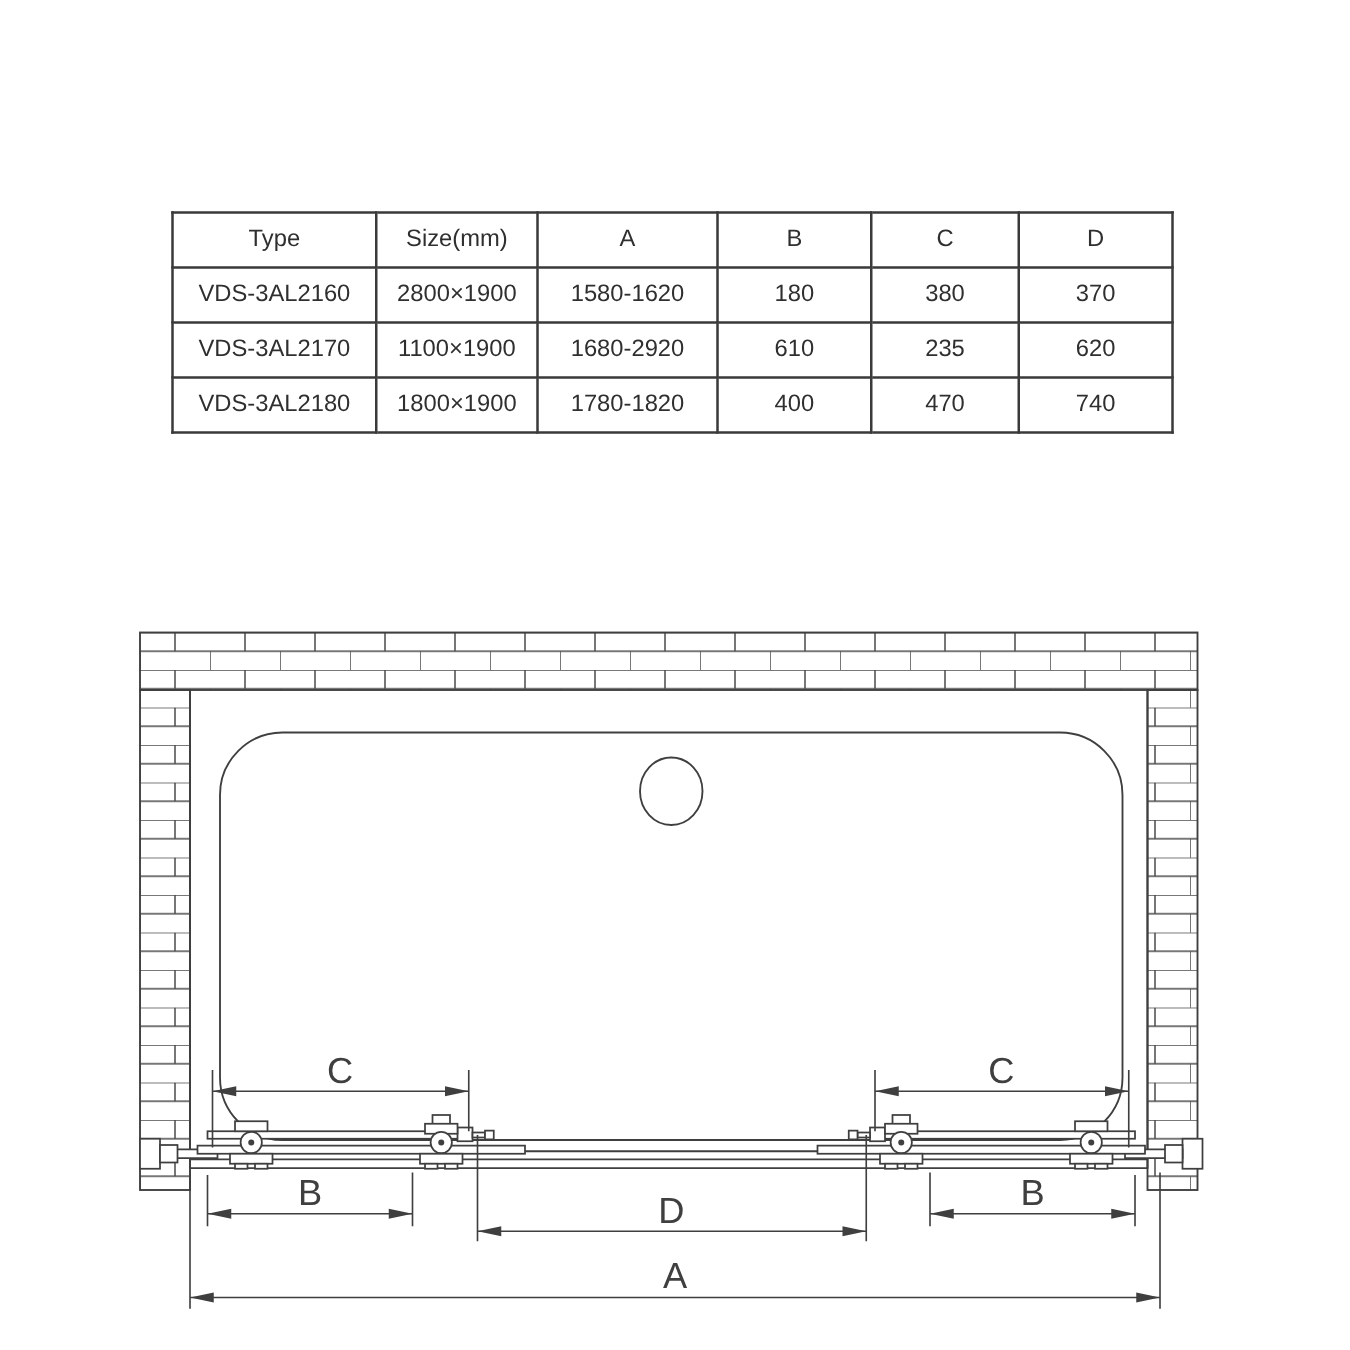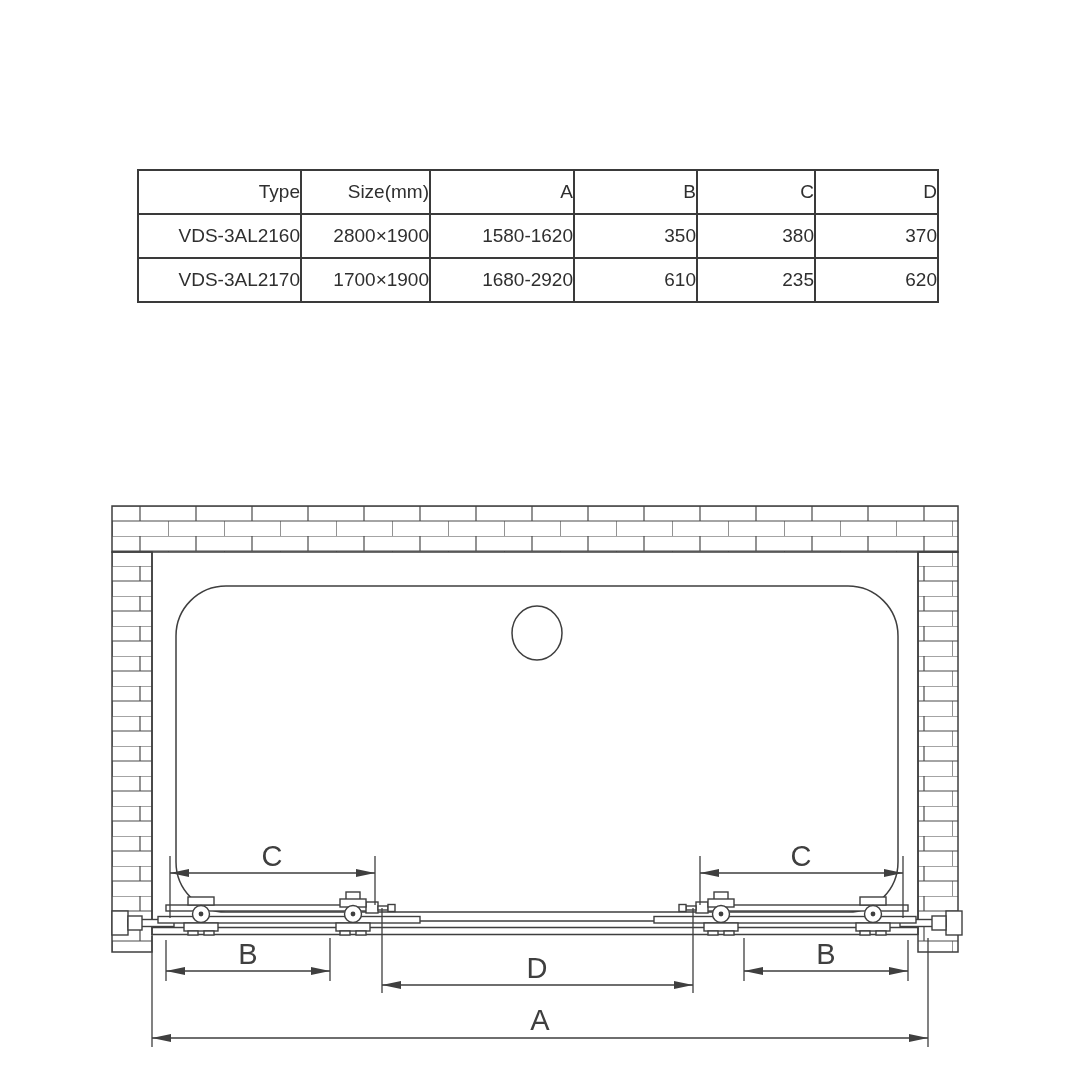--- a/index.html
+++ b/index.html
@@ -3,21 +3,21 @@
 <meta charset="utf-8">
 <style>
   html,body{margin:0;padding:0;background:#ffffff;}
   #stage{position:relative;width:1080px;height:1080px;background:#ffffff;overflow:hidden;
          font-family:"Liberation Sans",sans-serif;}
   
   #spec-table{position:absolute;left:137px;top:169px;width:800px;border-collapse:collapse;
               table-layout:fixed;}
   #spec-table th,#spec-table td{
       border:2px solid #3a3a3a;height:42px;padding:0;margin:0;
-      font-size:19px;font-weight:400;color:#2f2f2f;text-align:right;vertical-align:middle;
+      font-size:19px;font-weight:400;color:#2f2f2f;text-align:center;vertical-align:middle;
       font-family:"Liberation Sans",sans-serif;white-space:nowrap;overflow:hidden;}
   
   #drawing{position:absolute;left:0;top:0;}
   .ln{stroke:#3f3f3f;stroke-width:1.5;fill:none;}
   .fw{stroke:#3f3f3f;stroke-width:1.4;fill:#ffffff;}
   .dimln{stroke:#3f3f3f;stroke-width:1.3;fill:none;}
   .arr{fill:#3f3f3f;stroke:none;}
   .dimtxt{font-family:"Liberation Sans",sans-serif;font-size:29px;fill:#3f3f3f;
           text-anchor:middle;font-weight:400;}
 </style>
@@ -43,31 +43,39 @@
         <th>B</th>
         <th>C</th>
         <th>D</th>
       </tr>
     </thead>
     <tbody>
       <tr>
         <td>VDS-3AL2160</td>
         <td>2800×1900</td>
         <td>1580-1620</td>
-        <td>350</td>
+        <td>180</td>
         <td>380</td>
         <td>370</td>
       </tr>
       <tr>
         <td>VDS-3AL2170</td>
-        <td>1700×1900</td>
+        <td>1100×1900</td>
         <td>1680-2920</td>
         <td>610</td>
         <td>235</td>
         <td>620</td>
+      </tr>
+      <tr>
+        <td>VDS-3AL2180</td>
+        <td>1800×1900</td>
+        <td>1780-1820</td>
+        <td>400</td>
+        <td>470</td>
+        <td>740</td>
       </tr>
     </tbody>
   </table>
 
   <svg id="drawing" width="1080" height="1080" viewBox="0 0 1080 1080">
     <defs>
       <pattern id="brick" x="112" y="506" width="56" height="30" patternUnits="userSpaceOnUse">
         <path d="M0,0 H56 M0,15 H56 M28,0 V15 M0,15 V30" stroke="#4a4a4a" stroke-width="1.2" fill="none"></path>
       </pattern>
     </defs>

